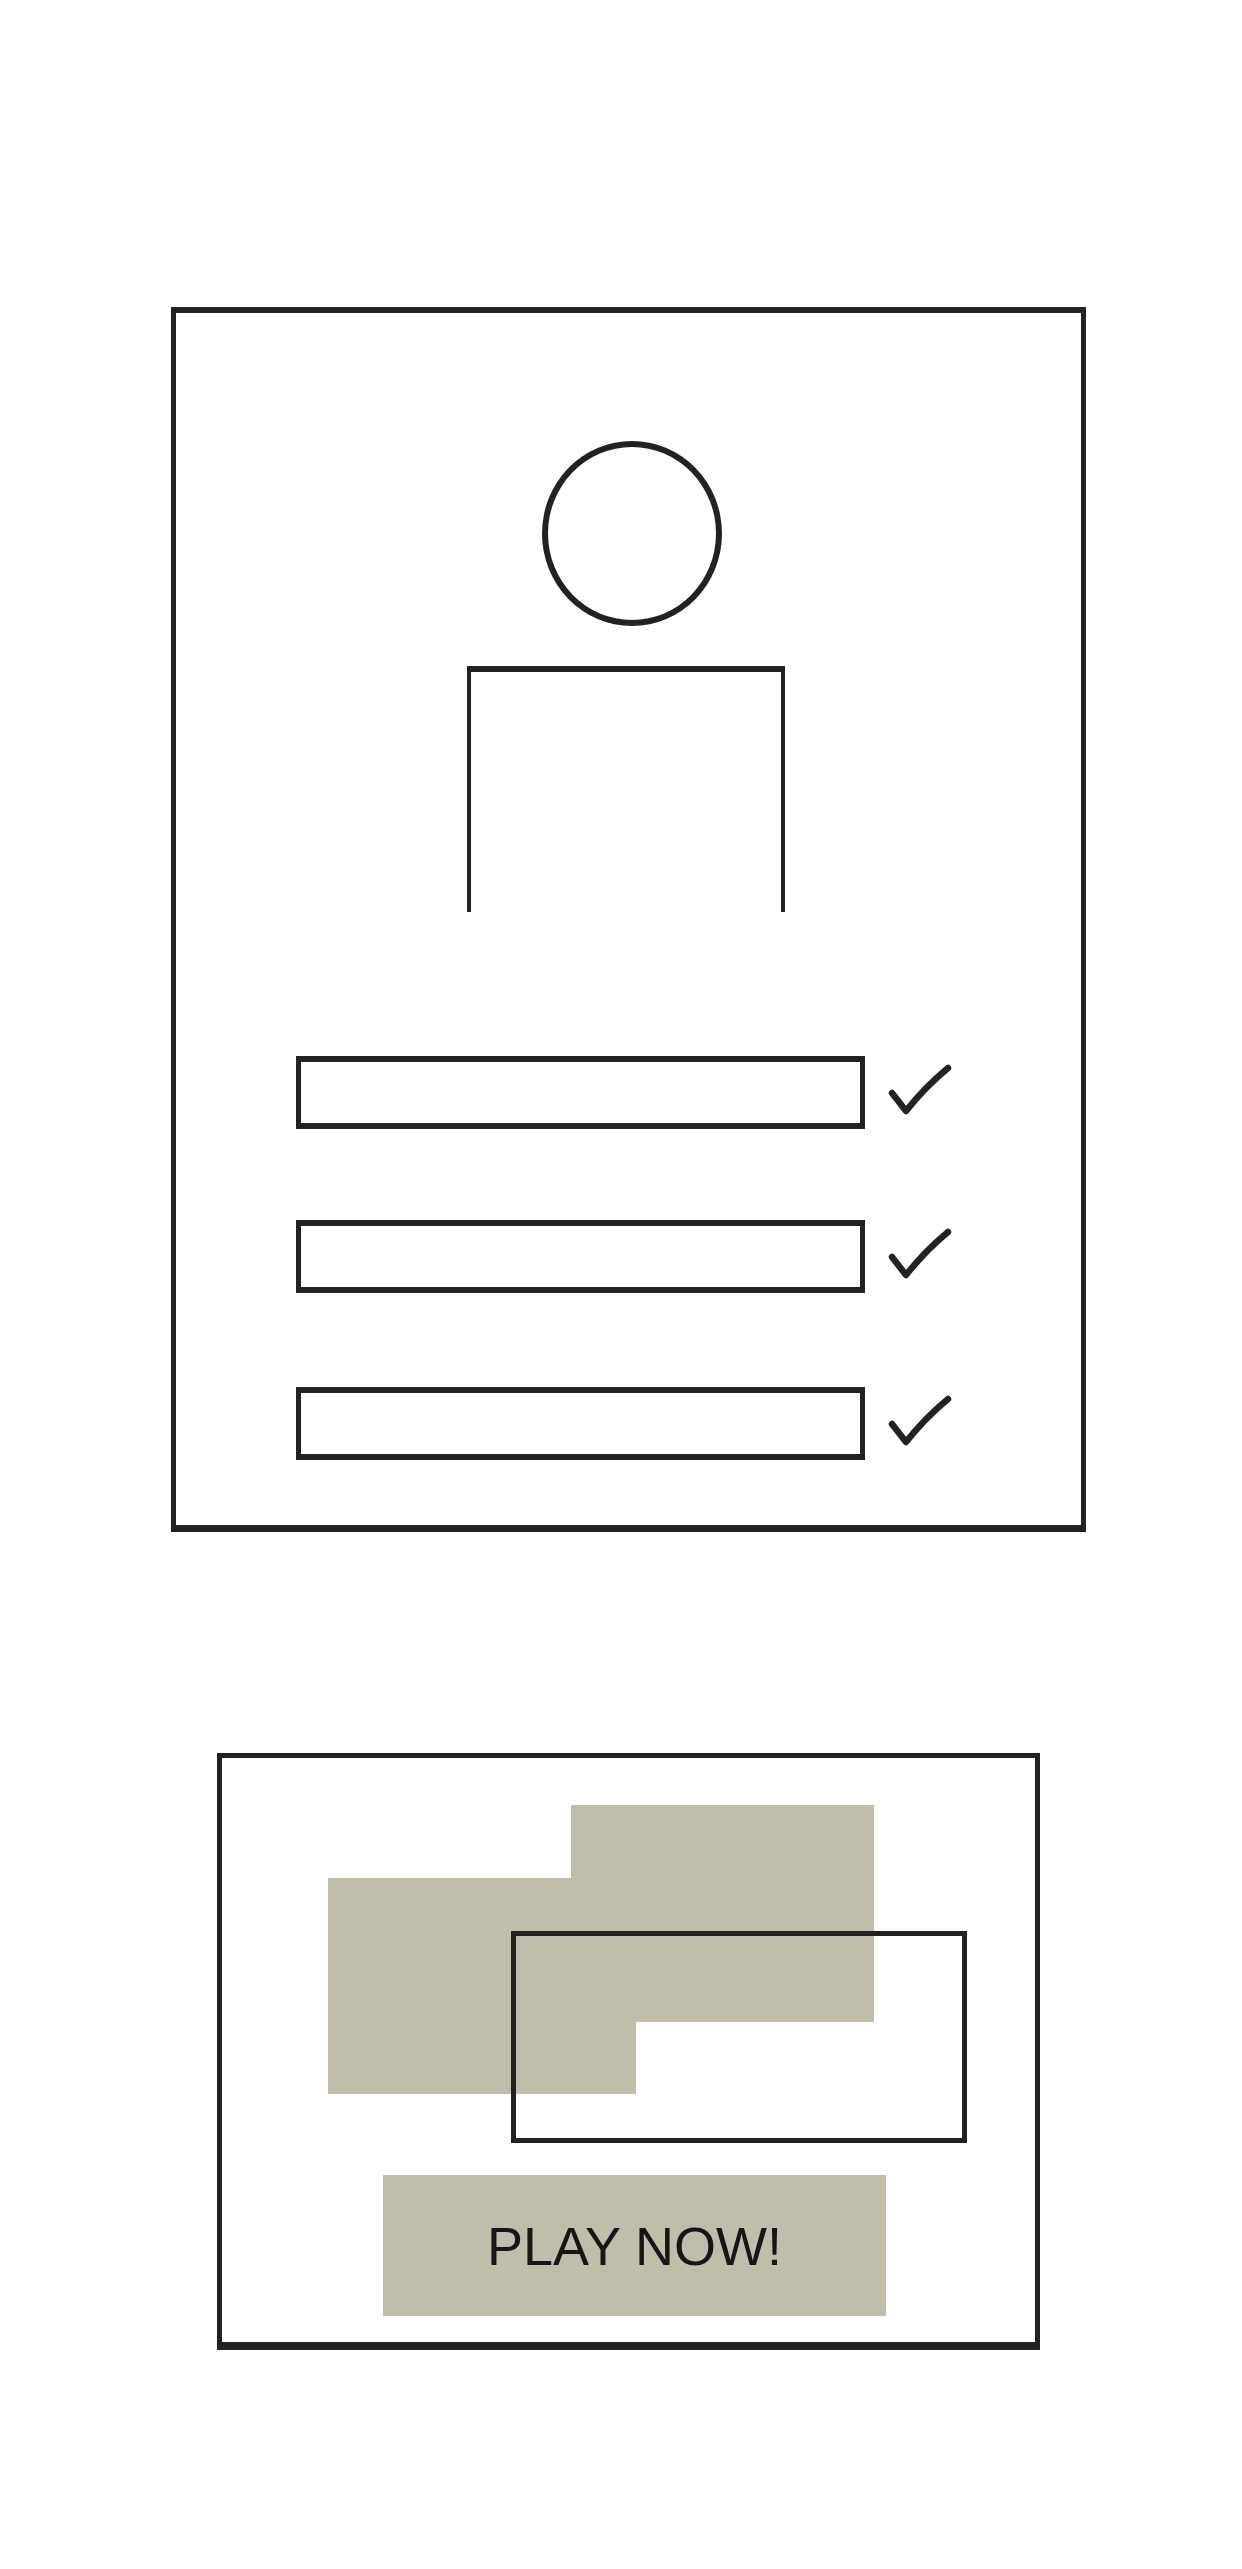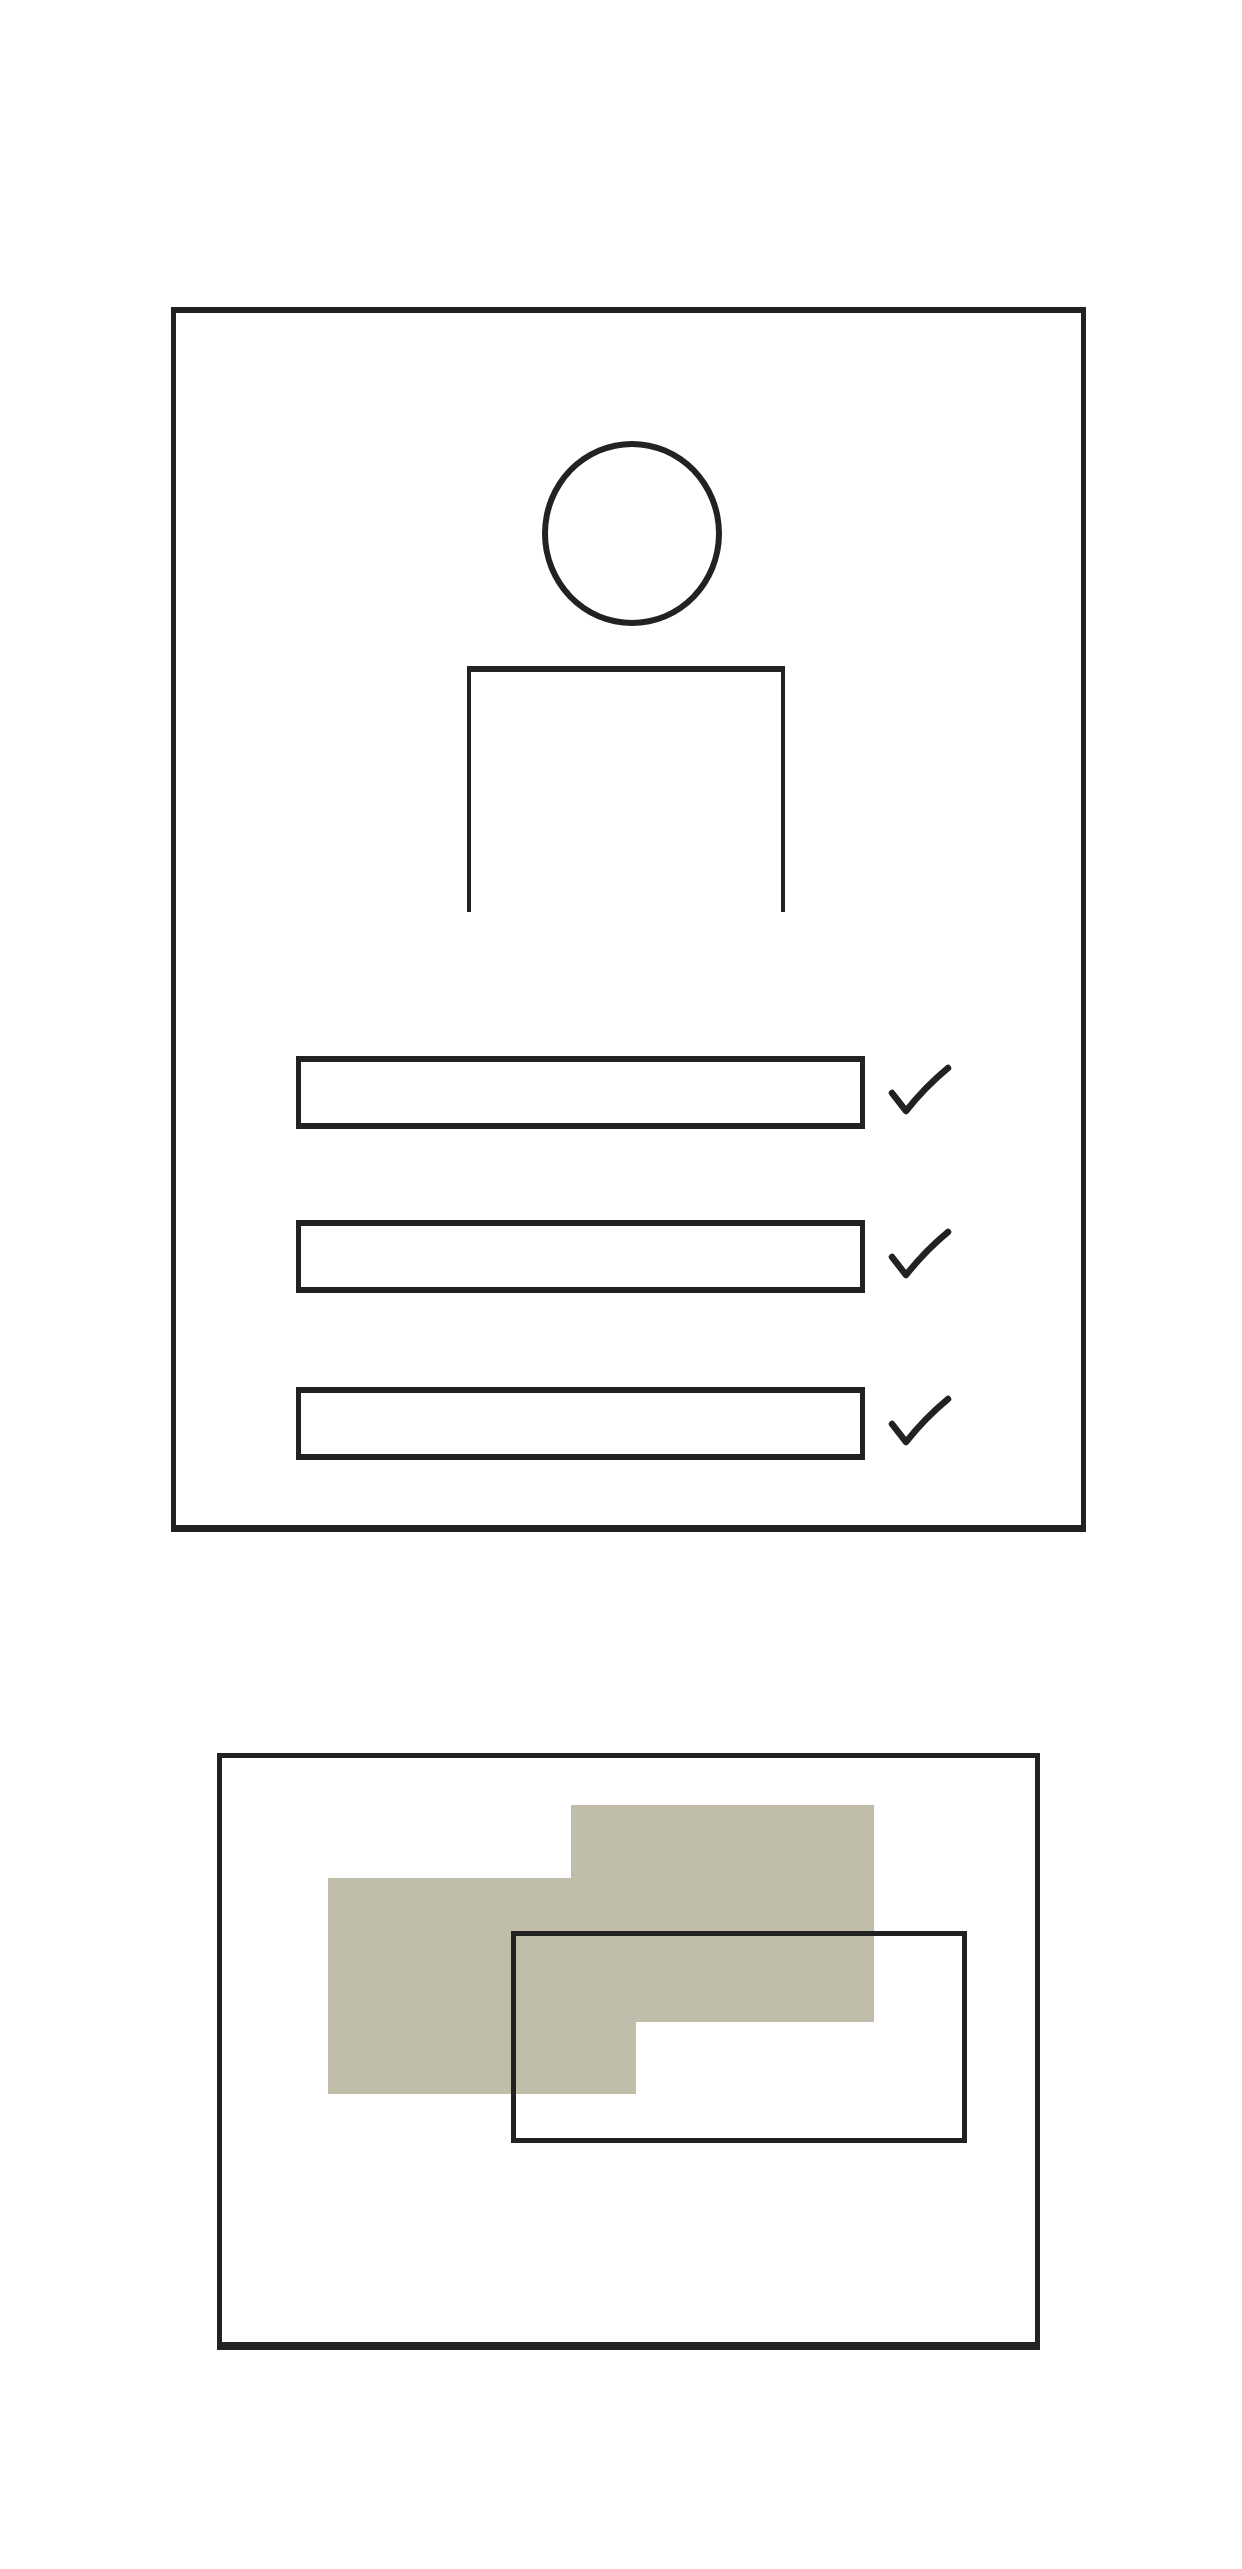--- a/index.html
+++ b/index.html
@@ -152,15 +152,16 @@
         </svg>
       </div>
     </div>
 
   </section>
 
   <section class="promo-card">
     <div class="khaki-block block-a"></div>
     <div class="khaki-block block-b"></div>
     <div class="outline-rect"></div>
+    <button class="play-button">PLAY NOW!</button>
   </section>
 
 </div>
 
 </body></html>

